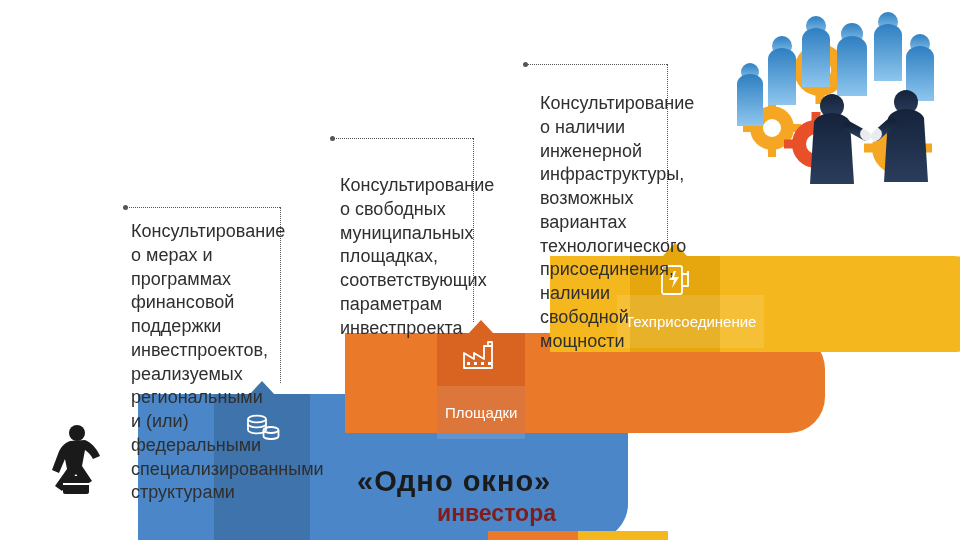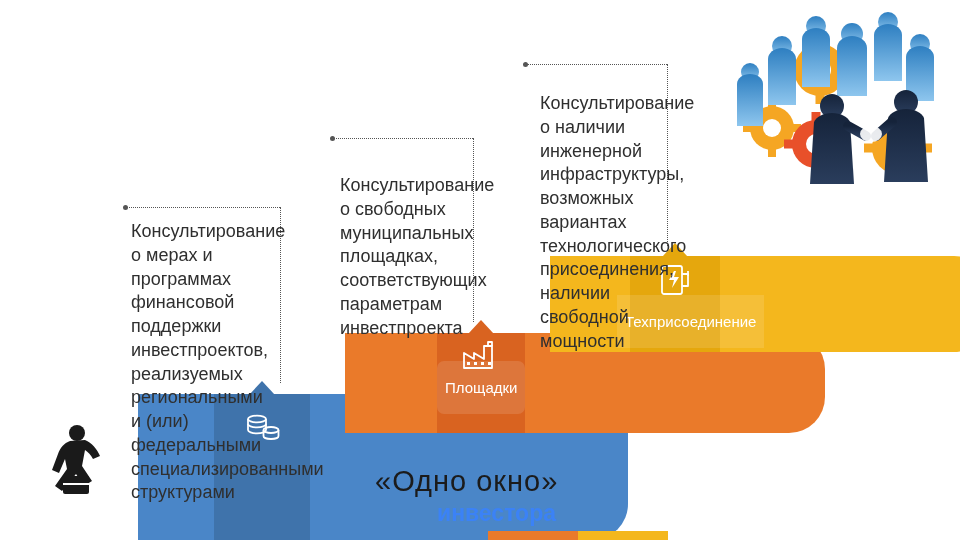--- a/index.html
+++ b/index.html
@@ -73,21 +73,21 @@
   
   .step-label {
     position: absolute;
     color: #ffffff;
     font-size: 15px;
     background: rgba(255,255,255,0.12);
     padding: 18px 8px;
     white-space: nowrap;
   }
   .label-blue   { left: 210px; top: 438px; }
-  .label-orange { left: 437px; top: 361px; border-radius: 7px; }
+  .label-orange { left: 437px; top: 386px; }
   .label-yellow { left: 617px; top: 295px; }
 
   
   .icon-box {
     position: absolute;
     width: 48px;
     height: 46px;
     display: flex;
     align-items: center;
     justify-content: center;
@@ -133,34 +133,34 @@
   .l2-h    { left: 333px; top: 138px; width: 140px; }
   .l2-v    { left: 473px; top: 138px; height: 184px; }
 
   .l3-dot  { left: 523px; top: 62px; }
   .l3-h    { left: 526px; top: 64px; width: 141px; }
   .l3-v    { left: 667px; top: 64px; height: 182px; }
 
   
   .title-main {
     position: absolute;
-    left: 375px;
+    left: 357px;
     top: 465px;
     font-size: 29px;
-    font-weight: normal;
+    font-weight: bold;
     color: #1b1b1b;
     letter-spacing: 1px;
   }
   .title-sub {
     position: absolute;
     left: 437px;
     top: 500px;
     font-size: 23px;
     font-weight: bold;
-    color: #3b82f6;
+    color: #7f1d1d;
   }
   .title-bar {
     position: absolute;
     left: 398px;
     top: 531px;
     width: 270px;
     height: 9px;
     display: flex;
   }
   .title-bar i { display: block; height: 100%; }

